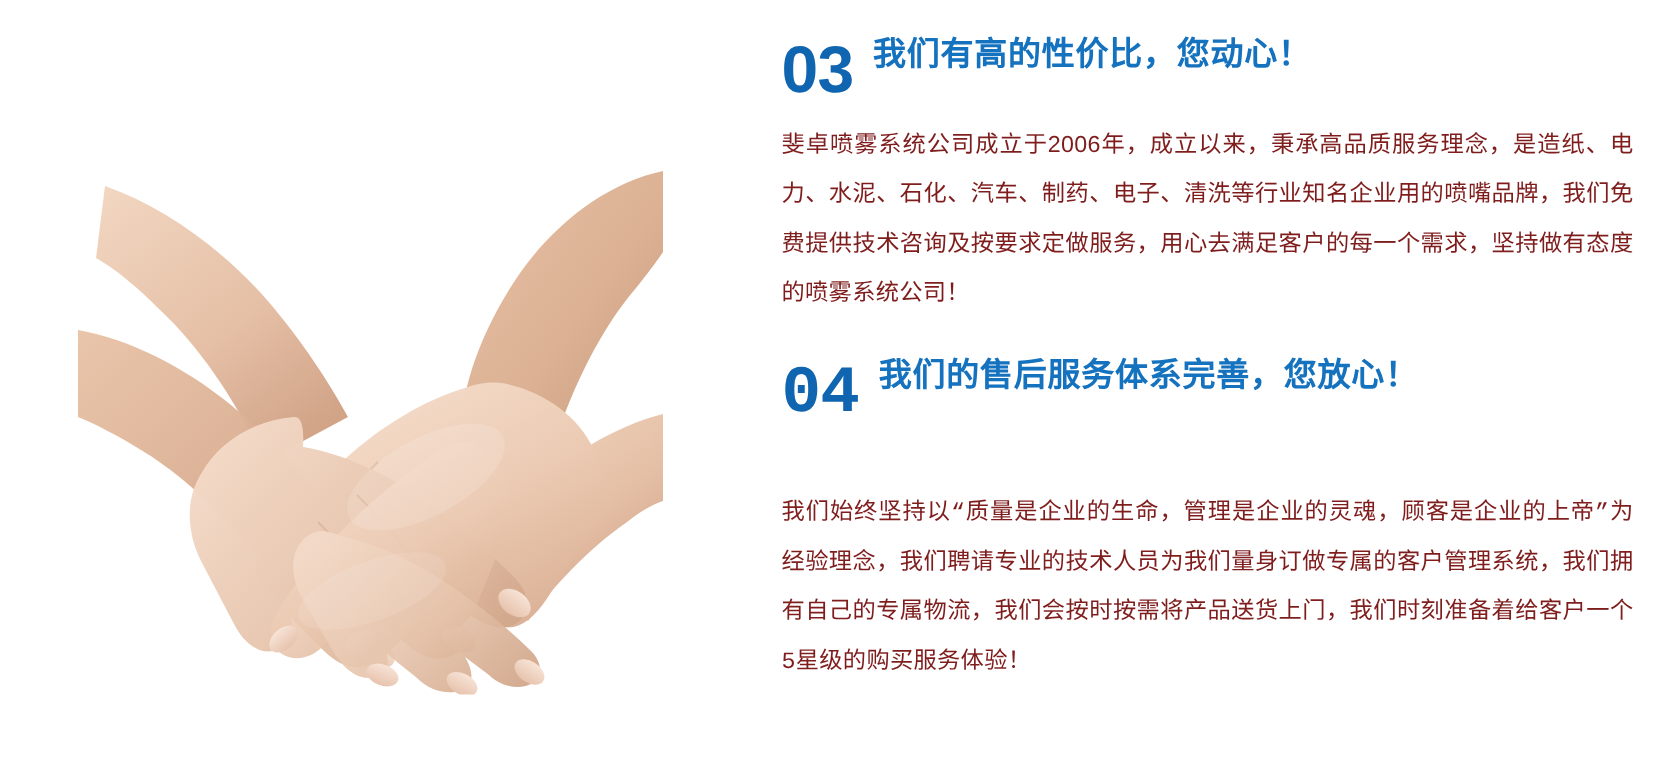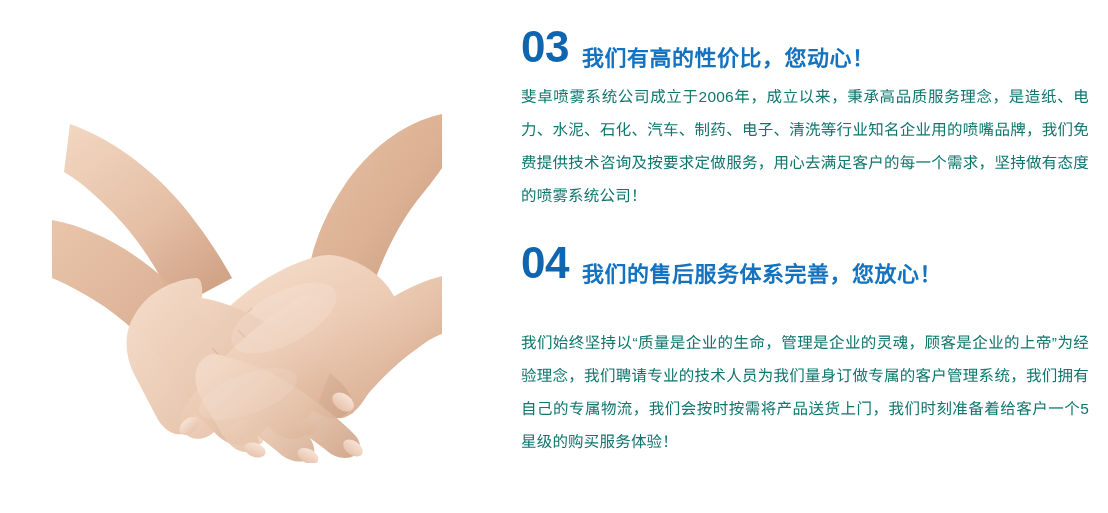--- a/index.html
+++ b/index.html
@@ -35,46 +35,46 @@
 
   
   .content {
     position: absolute;
     left: 521px;
     top: 24px;
     width: 580px;
   }
 
   .block { margin-bottom: 6px; }
-  .block.second { margin-top: 28px; }
+  .block.second { margin-top: 28px; font-family: Liberation Mono, monospace; }
 
   .heading {
     display: flex;
-    align-items: flex-end;
+    align-items: flex-start;
     white-space: nowrap;
     margin: 0 0 10px 0;
     line-height: 1.05;
   }
   .heading .num {
     font-size: 44px;
     font-weight: bold;
     color: #1065b0;
     letter-spacing: -0.5px;
     margin-right: 13px;
   }
   .heading .title {
     font-size: 22px;
     font-weight: bold;
     color: #1572be;
     letter-spacing: 0.5px;
   }
 
   .body-text {
     font-size: 15.5px;
-    color: #0f766e;
+    color: #7f1d1d;
     line-height: 33px;
     text-align: justify;
     text-justify: inter-ideograph;
     letter-spacing: 0.2px;
     margin: 0;
     width: 568px;
   }
   .block.second .body-text { width: 568px; margin-top: 40px; }
 </style>
 </head>

